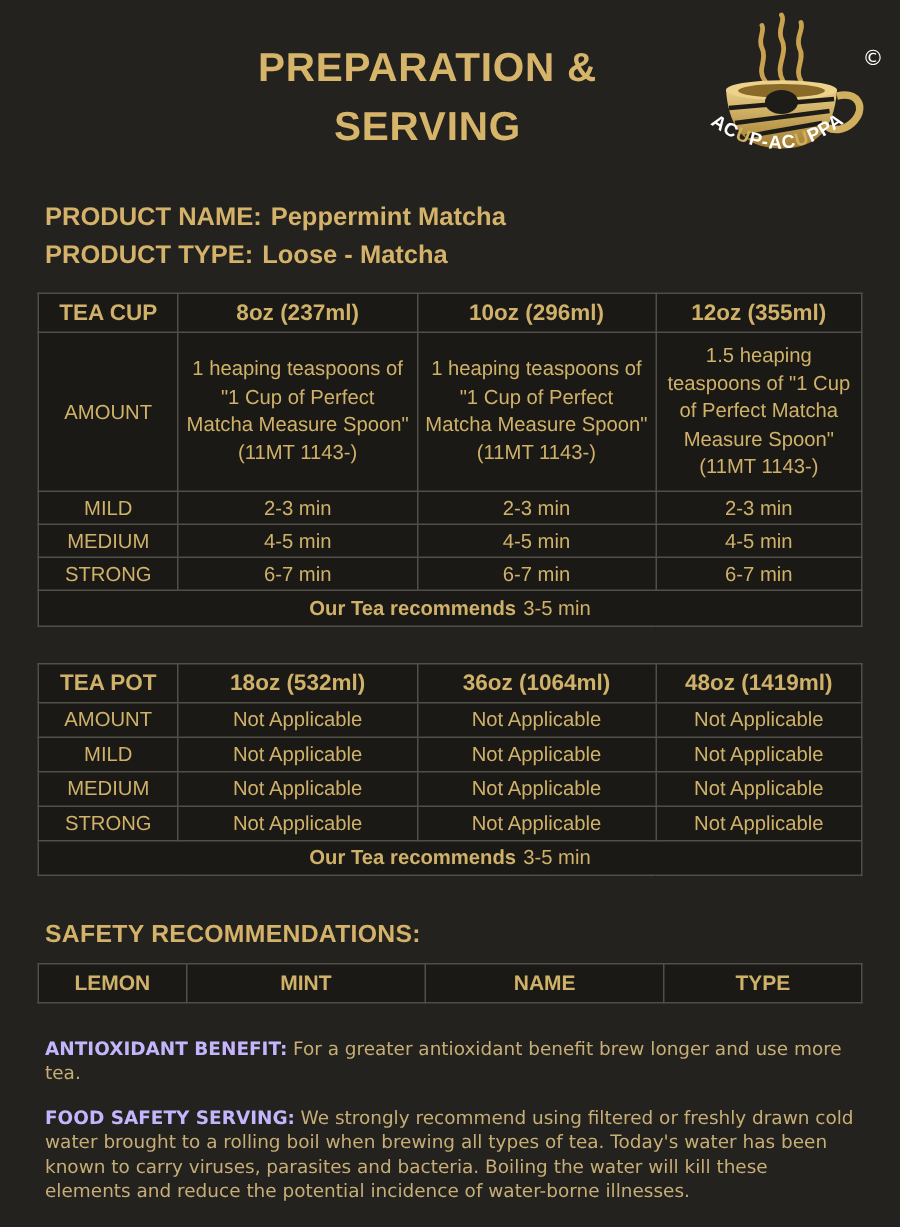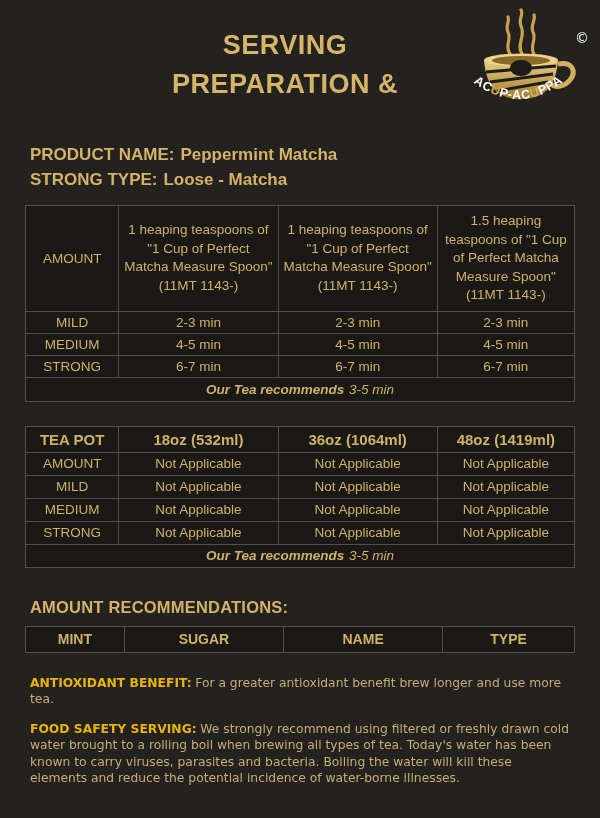--- a/index.html
+++ b/index.html
@@ -13,52 +13,52 @@
   }
   .header { position:relative; padding-top:26px; height:110px; }
   .title {
     width:570px; text-align:center;
     font-size:27px; font-weight:bold; line-height:39px;
     color:#d6b56a; letter-spacing:0.5px;
   }
   .title span { display:block; }
   .logo { position:absolute; top:8px; right:10px; width:134px; height:112px; }
 
-  .product { margin:32px 0 0 30px; font-size:17px; font-weight:bold; line-height:25px; color:#d4b269; }
+  .product { margin:22px 0 0 30px; font-size:17px; font-weight:bold; line-height:25px; color:#d4b269; }
   .product .lbl { margin-right:0.35em; }
 
   table { width:550px; margin:13px auto 0; border-collapse:collapse; background:#1a1915; table-layout:fixed; }
   th, td { border:1px solid #514f48; text-align:center; vertical-align:middle; color:#cfb169; }
   th { font-size:15px; font-weight:bold; padding:4px 2px; }
   td { font-size:13.5px; font-weight:normal; padding:3px 2px; }
   td.amount { padding:6px 4px; line-height:18.5px; }
-  td.footer-cell { padding:4px 2px;font-style:italic; }
+  td.footer-cell { padding:4px 2px; }
   .ft-b { font-weight:bold; margin-right:0.35em; }
   .tbl-pot { margin-top:24px; }
   .tbl-pot td { padding:3.5px 2px; }
 
   .c1 { width:17%; } .c2 { width:29%; } .c3 { width:29%; } .c4 { width:25%; }
   .s1 { width:18%; } .s2 { width:29%; } .s3 { width:29%; } .s4 { width:24%; }
 
   .serving-heading { margin:30px 0 0 30px; font-size:16.5px; font-weight:bold; color:#d4b269; letter-spacing:0.2px; }
   .tbl-serving { margin-top:9px; }
   .tbl-serving th { font-size:14px; padding:4.5px 2px; }
   .tbl-serving td { padding:4.5px 2px; }
 
   .notes { margin:22px 30px 0 30px; font-family:"DejaVu Sans", sans-serif; font-size:12.3px; line-height:16.5px; color:#c7ad76; }
   .notes p + p { margin-top:13px; }
-  .notes .nlbl { font-weight:bold; color:#eab308; margin-right:0.3em; }
+  .notes .nlbl { font-weight:bold; color:#c4b5fd; margin-right:0.3em; }
 </style>
 </head>
 <body>
 
 <div class="header">
   <div class="title">
+    <span>PREPARATION &amp;</span>
     <span>SERVING</span>
-    <span>PREPARATION &amp;</span>
   </div>
   <div class="logo">
     <svg viewBox="0 0 134 112" width="134" height="112">
       <defs>
         <linearGradient id="goldgrad" x1="0" y1="0" x2="0" y2="1">
           <stop offset="0" stop-color="#e9cd85"></stop>
           <stop offset="1" stop-color="#a07c2e"></stop>
         </linearGradient>
       </defs>
 
@@ -90,32 +90,38 @@
       </text>
     </svg>
   </div>
 </div>
 
 <div class="product">
   <div>
     <span class="lbl">PRODUCT NAME:</span><span>Peppermint Matcha</span>
   </div>
   <div>
-    <span class="lbl">STRONG TYPE:</span><span>Loose - Matcha</span>
+    <span class="lbl">PRODUCT TYPE:</span><span>Loose - Matcha</span>
   </div>
 </div>
 
 <table class="tbl-cup">
   <colgroup>
       <col class="c1">
       <col class="c2">
       <col class="c3">
       <col class="c4">
     </colgroup>
   <tbody>
+      <tr>
+    <th>TEA CUP</th>
+    <th>8oz (237ml)</th>
+    <th>10oz (296ml)</th>
+    <th>12oz (355ml)</th>
+  </tr>
   <tr>
     <td>AMOUNT</td>
     <td class="amount">1 heaping teaspoons of "1 Cup of Perfect Matcha Measure Spoon" (11MT 1143-)</td>
     <td class="amount">1 heaping teaspoons of "1 Cup of Perfect Matcha Measure Spoon" (11MT 1143-)</td>
     <td class="amount">1.5 heaping teaspoons of "1 Cup of Perfect Matcha Measure Spoon" (11MT 1143-)</td>
   </tr>
   <tr>
     <td>MILD</td>
     <td>2-3 min</td>
     <td>2-3 min</td>
@@ -180,33 +186,33 @@
     <td>Not Applicable</td>
   </tr>
   <tr>
     <td class="footer-cell" colspan="4">
       <span class="ft-b">Our Tea recommends</span><span>3-5 min</span>
     </td>
   </tr>
 </tbody>
   </table>
 
-<div class="serving-heading">AMOUNT RECOMMENDATIONS:</div>
+<div class="serving-heading">SAFETY RECOMMENDATIONS:</div>
 
 <table class="tbl-serving">
   <colgroup>
       <col class="s1">
       <col class="s2">
       <col class="s3">
       <col class="s4">
     </colgroup>
   <tbody>
       <tr>
+    <th>LEMON</th>
     <th>MINT</th>
-    <th>SUGAR</th>
     <th>NAME</th>
     <th>TYPE</th>
   </tr>
 </tbody>
   </table>
 
 <div class="notes">
   <p>
     <span class="nlbl">ANTIOXIDANT BENEFIT:</span><span>For a greater antioxidant benefit brew longer and use more tea.</span>
   </p>

